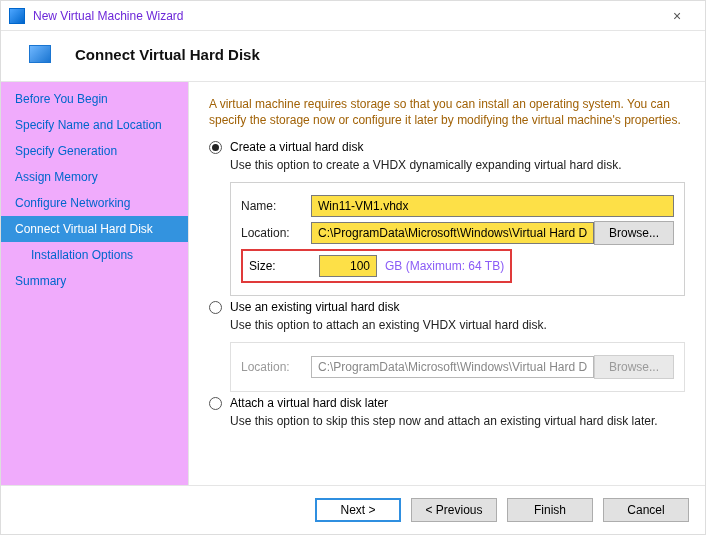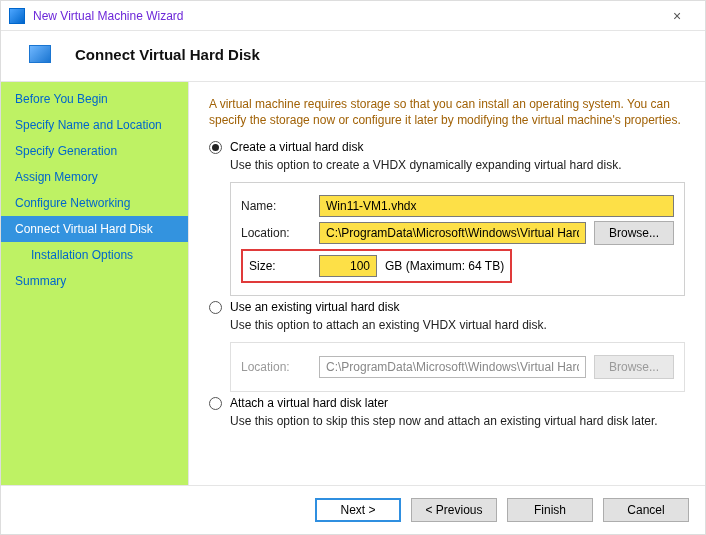--- a/index.html
+++ b/index.html
@@ -6,44 +6,44 @@
   body { font-family: "Segoe UI", Tahoma, sans-serif; font-size: 12px; background: #fff; color: #000; }
   .window { width: 706px; height: 535px; border: 1px solid #ddd; display: flex; flex-direction: column; background: #fff; }
   .titlebar { height: 30px; display: flex; align-items: center; padding: 0 8px; border-bottom: 1px solid #e5e5e5; }
   .titlebar .app-icon { width: 16px; height: 16px; background: linear-gradient(135deg,#4da6ff,#0066cc); border:1px solid #0066cc; margin-right: 8px; }
   .titlebar .title { flex: 1; color: #6d28d9; }
   .titlebar .close { width: 40px; text-align: center; color: #555; font-size: 14px; cursor: default; }
   .header { display: flex; align-items: center; padding: 14px 20px 18px 28px; }
   .header .big-icon { width: 22px; height: 18px; background: linear-gradient(135deg,#6fb7ff,#1a75d1); border:1px solid #1a75d1; margin-right: 24px; }
   .header h1 { font-size: 15px; font-weight: 700; color: #111; }
   .body { flex: 1; display: flex; border-top: 1px solid #e5e5e5; overflow: hidden; }
-  .sidebar { width: 188px; border-right: 1px solid #e5e5e5; padding-top: 4px; background:#bef264;}
+  .sidebar { width: 188px; border-right: 1px solid #e5e5e5; padding-top: 4px; background:#f0abfc;}
   .step { padding: 6px 10px 6px 14px; color: #0066cc; cursor: default; }
   .step.selected { background: #3393df; color: #fff; }
   .step.sub { padding-left: 30px; }
   .content { flex: 1; padding: 14px 20px 10px 20px; overflow: auto; }
   .intro { color: #a16207; line-height: 1.35; margin-bottom: 12px; }
   .option-group { margin-bottom: 4px; }
   .opt-head { display: flex; align-items: center; margin-bottom: 4px; }
   .radio { width: 13px; height: 13px; border: 1px solid #555; border-radius: 50%; margin-right: 8px; display: inline-flex; align-items:center; justify-content:center; background:#fff;}
   .radio.checked::after { content:""; width:7px; height:7px; background:#222; border-radius:50%; }
   .opt-label { color:#000; }
   .opt-desc { color:#222; margin-left: 21px; margin-bottom:10px; }
   .form-box { margin-left: 21px; border: 1px solid #d0d0d0; padding: 8px 10px; }
-  .form-row { display: grid; grid-template-columns: 70px 1fr auto; align-items: center; gap: 8px; margin: 4px 0; }
+  .form-row { display: grid; grid-template-columns: 70px 1fr auto; align-items: center; margin: 4px 0; }
   .form-row label { color:#222; }
   .txt { border: 1px solid #7a7a7a; height: 22px; padding: 2px 6px; font: inherit; background:#fde047; color:#000;}
   .txt[disabled] { background:#fff; border-color:#b8b8b8; color:#888; }
   .btn { height:24px; min-width:80px; border:1px solid #adadad; background:#e1e1e1; font:inherit; padding:0 8px; cursor:default;}
   .btn:disabled { background:#e9e9e9; color:#9a9a9a; border-color:#cfcfcf;}
   .size-row { display:flex; align-items:center; gap:8px; margin:4px 0;}
   .size-row label { width:62px; }
   .size-input { width:58px; text-align:right; }
   .highlight { border: 2px solid #e03a3a; padding: 4px 6px; display:flex; align-items:center; gap:8px;justify-content:space-between;}
-  .after { color:#000000; }
+  .after { color:#8b5cf6; }
   .disabled-box { margin-left:21px; border:1px solid #e0e0e0; padding:8px 10px; color:#9a9a9a;}
   .disabled-box .form-row label { color:#9a9a9a; }
   .footer { border-top:1px solid #e5e5e5; padding:12px 16px; display:flex; justify-content:flex-end; gap:10px; }
   .footer .btn { min-width:86px; }
   .btn.primary { background:#fff; border:2px solid #2f8fe0; }
 </style>
 </head>
 <body>
 <div class="window">
 

